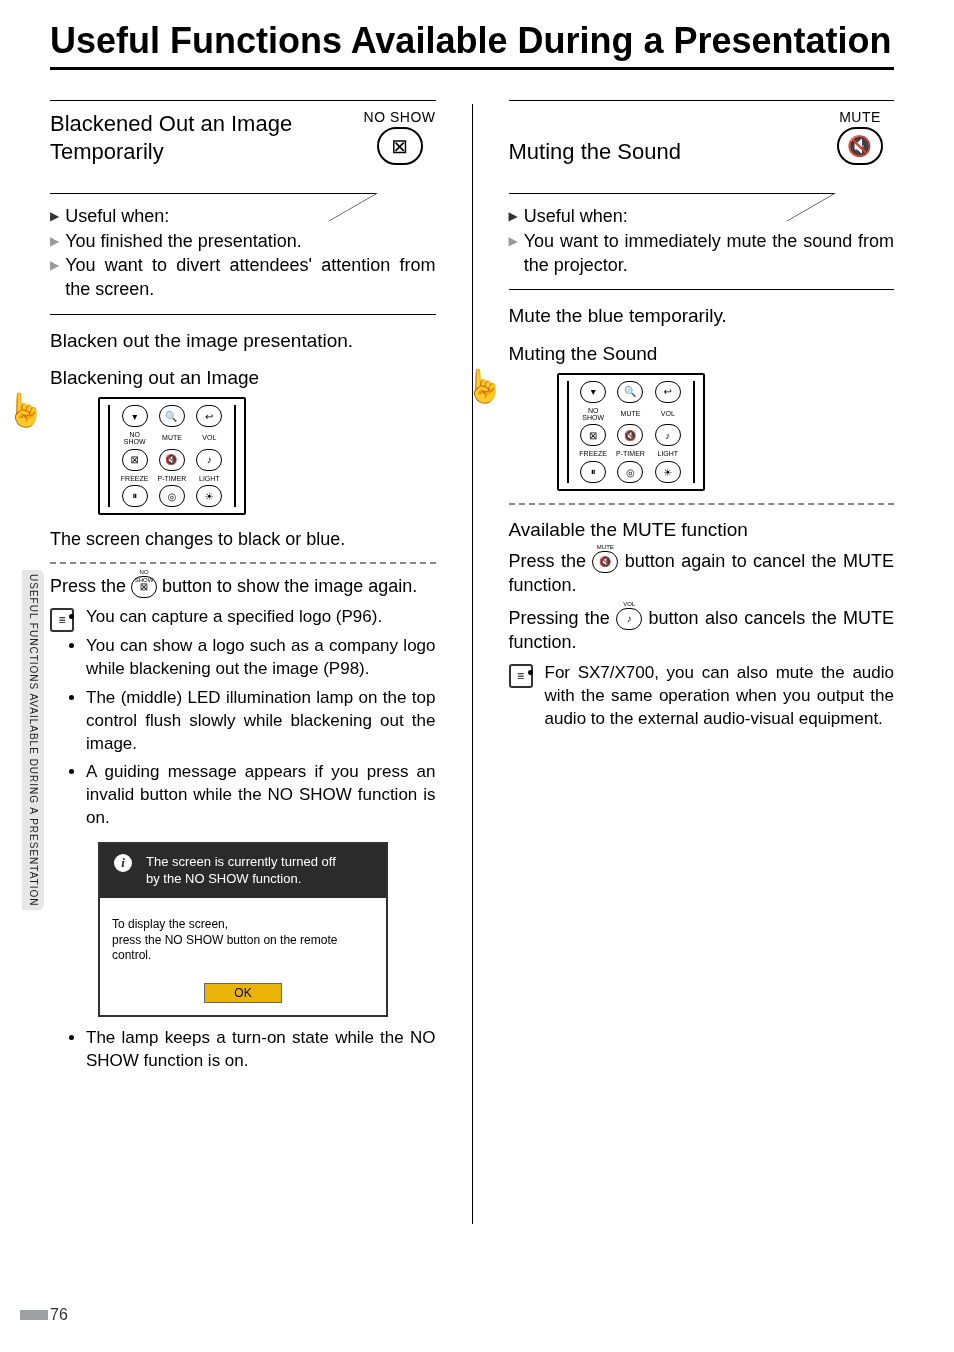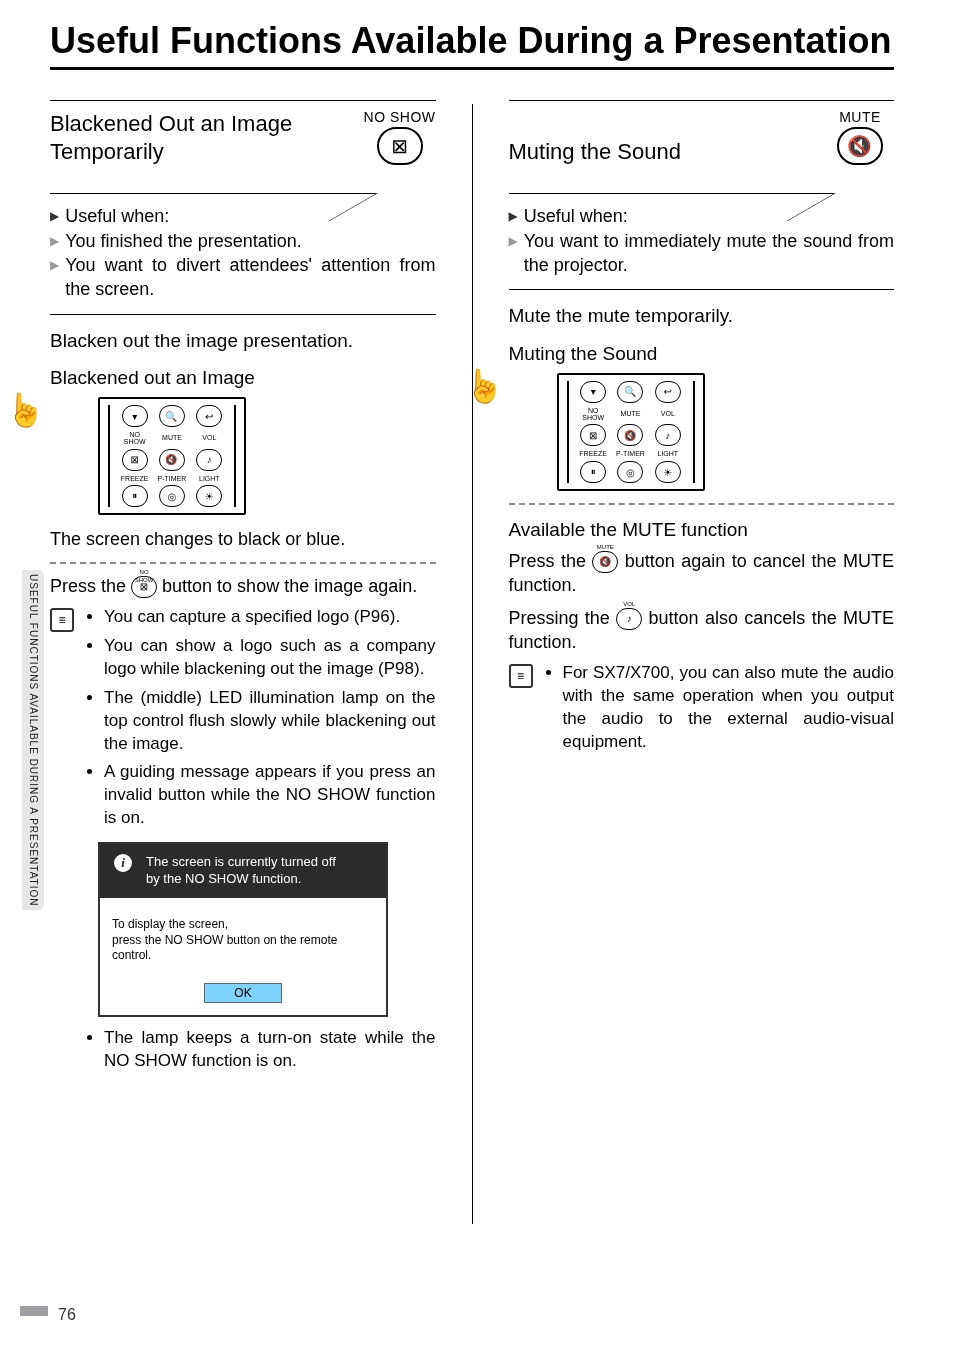--- a/index.html
+++ b/index.html
@@ -34,21 +34,22 @@
     text-orientation: mixed;
     font-size: 10px;
     letter-spacing: 1px;
     color: #222;
   }
   .page-number-row {
     position: absolute;
     left: 20px;
     bottom: 28px;
     display: flex;
-    gap: 10px;
+    align-items: center;
+    gap: 2px;
   }
   .page-number-row .dash {
     width: 28px;
     height: 10px;
     background: #9fa0a2;
   }
   .page-number-row .num { font-size: 16px; color: #333; }
 
   h1.title {
     font-size: 36px;
@@ -158,31 +159,31 @@
 
   .note-block {
     display: flex; gap: 12px; margin-top: 8px;
   }
   .note-icon {
     width: 24px; height: 24px; border: 2px solid #333; border-radius: 3px;
     display: flex; align-items: center; justify-content: center; font-size: 12px;
     flex-shrink: 0; margin-top: 2px;
   }
   .note-list { flex: 1; }
-  .note-list li { list-style: disc; margin-left: 18px; font-size: 17px; line-height: 1.35; text-align: justify; margin-bottom: 6px; }
+  .note-list li { list-style: disc; font-size: 17px; line-height: 1.35; text-align: justify; margin-bottom: 6px; }
 
   .dialog {
     border: 2px solid #333; width: 290px; margin: 6px 0 10px 48px;
     font-size: 12px; background: #fff;
   }
   .dlg-top { background: #2b2b2b; color: #fff; padding: 10px 10px 10px 46px; position: relative; font-size: 13px; line-height: 1.3; }
   .dlg-top .info { position: absolute; left: 14px; top: 10px; width: 18px; height: 18px; border-radius: 50%; background: #fff; color: #2b2b2b; display: flex; align-items: center; justify-content: center; font-weight: bold; font-style: italic; font-family: Georgia, serif; }
   .dlg-mid { padding: 19px 12px; font-size: 12px; line-height: 1.3; }
   .dlg-btn-row { text-align: center; padding: 0 0 12px; }
-  .okbtn { display: inline-block; border: 1px solid #666; background: #7dd3fc; padding: 2px 29px; font-size: 12px; }
+  .okbtn { display: inline-block; border: 1px solid #666; background: #eab308; padding: 2px 29px; font-size: 12px; }
 
 </style>
 </head>
 <body>
 
 <div class="side-tab">
   <span>USEFUL FUNCTIONS AVAILABLE DURING A PRESENTATION</span>
 </div>
 
 <div class="page-number-row">
@@ -215,21 +216,21 @@
             <span class="tri">▶</span>
             <span class="txt">You finished the presentation.</span>
           </div>
         <div class="ub-row sub">
             <span class="tri">▶</span>
             <span class="txt">You want to divert attendees' attention from the screen.</span>
           </div>
       </div>
 
       <p class="instr">Blacken out the image presentation.</p>
-      <p class="subh">Blackened out an Image</p>
+      <p class="subh">Blackening out an Image</p>
 
       <div style="position:relative;">
         <span class="remote-hand">☝</span>
         <div class="remote-draw">
           <div class="remote-inner">
             <div class="remote-row">
               <div class="rbtn">▾</div>
               <div class="rbtn">🔍</div>
               <div class="rbtn">↩</div>
             </div>
@@ -312,21 +313,21 @@
         <div class="ub-row">
             <span class="tri">▶</span>
             <span class="txt ub-title">Useful when:</span>
           </div>
         <div class="ub-row sub">
             <span class="tri">▶</span>
             <span class="txt">You want to immediately mute the sound from the projector.</span>
           </div>
       </div>
 
-      <p class="instr">Mute the mute temporarily.</p>
+      <p class="instr">Mute the blue temporarily.</p>
       <p class="subh">Muting the Sound</p>
 
       <div style="position:relative;">
         <span class="remote-hand">☝</span>
         <div class="remote-draw">
           <div class="remote-inner">
             <div class="remote-row">
               <div class="rbtn">▾</div>
               <div class="rbtn">🔍</div>
               <div class="rbtn">↩</div>

